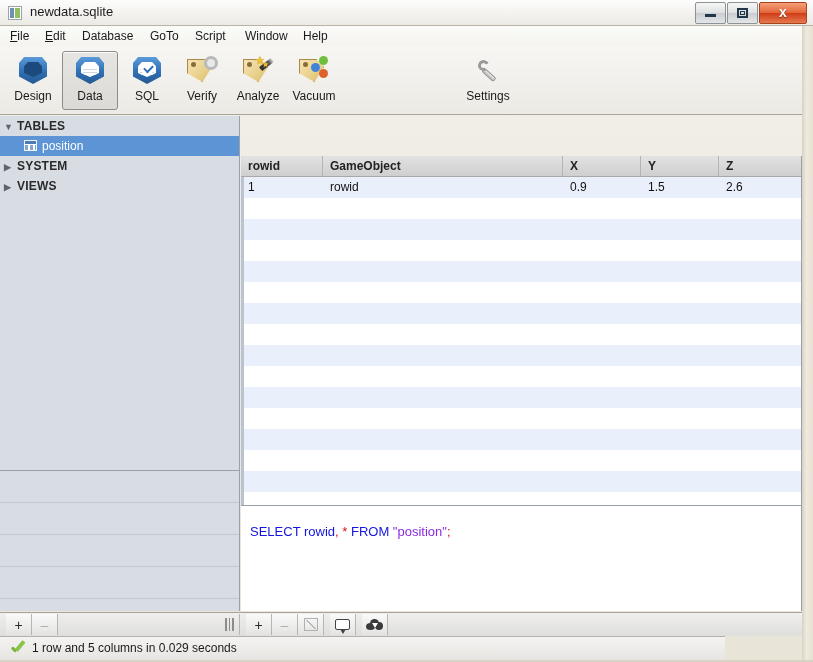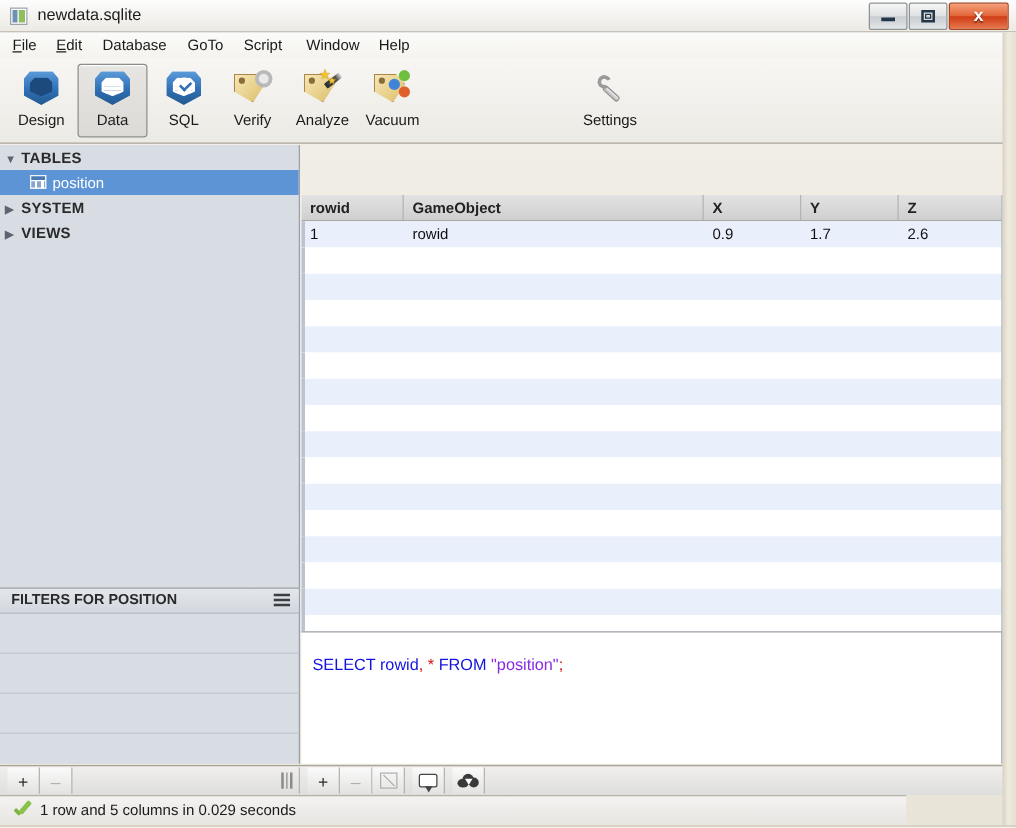--- a/index.html
+++ b/index.html
@@ -511,28 +511,20 @@
     </div>
     <div class="tree-row group">
       <span class="arrow">▶</span><span>SYSTEM</span>
     </div>
     <div class="tree-row group">
       <span class="arrow">▶</span><span>VIEWS</span>
     </div>
   </div>
 
   <div class="filters">
-    <div class="filters-head">
-      <span>FILTERS FOR POSITION</span>
-      <span class="hamburger">
-          <i></i>
-          <i></i>
-          <i></i>
-        </span>
-    </div>
     <div class="filter-slot"></div>
     <div class="filter-slot"></div>
     <div class="filter-slot"></div>
     <div class="filter-slot"></div>
   </div>
 
   <div class="grid">
     <div class="grid-header">
       <div class="hcell" style="left:0px;   width:82px;">rowid</div>
       <div class="hcell" style="left:82px;  width:240px;">GameObject</div>
@@ -540,21 +532,21 @@
       <div class="hcell" style="left:400px; width:78px;">Y</div>
       <div class="hcell" style="left:478px; width:83px;">Z</div>
     </div>
 
     <div class="rows">
       <div class="row even">
         <span class="rowmark"></span>
         <div class="cell" style="left:0px;   width:82px;">1</div>
         <div class="cell" style="left:82px;  width:240px;">rowid</div>
         <div class="cell" style="left:322px; width:78px;">0.9</div>
-        <div class="cell" style="left:400px; width:78px;">1.7</div>
+        <div class="cell" style="left:400px; width:78px;">1.5</div>
         <div class="cell" style="left:478px; width:83px;">2.6</div>
       </div>
       <div class="row odd">
           <span class="rowmark"></span>
         </div>
       <div class="row even">
           <span class="rowmark"></span>
         </div>
       <div class="row odd">
           <span class="rowmark"></span>

